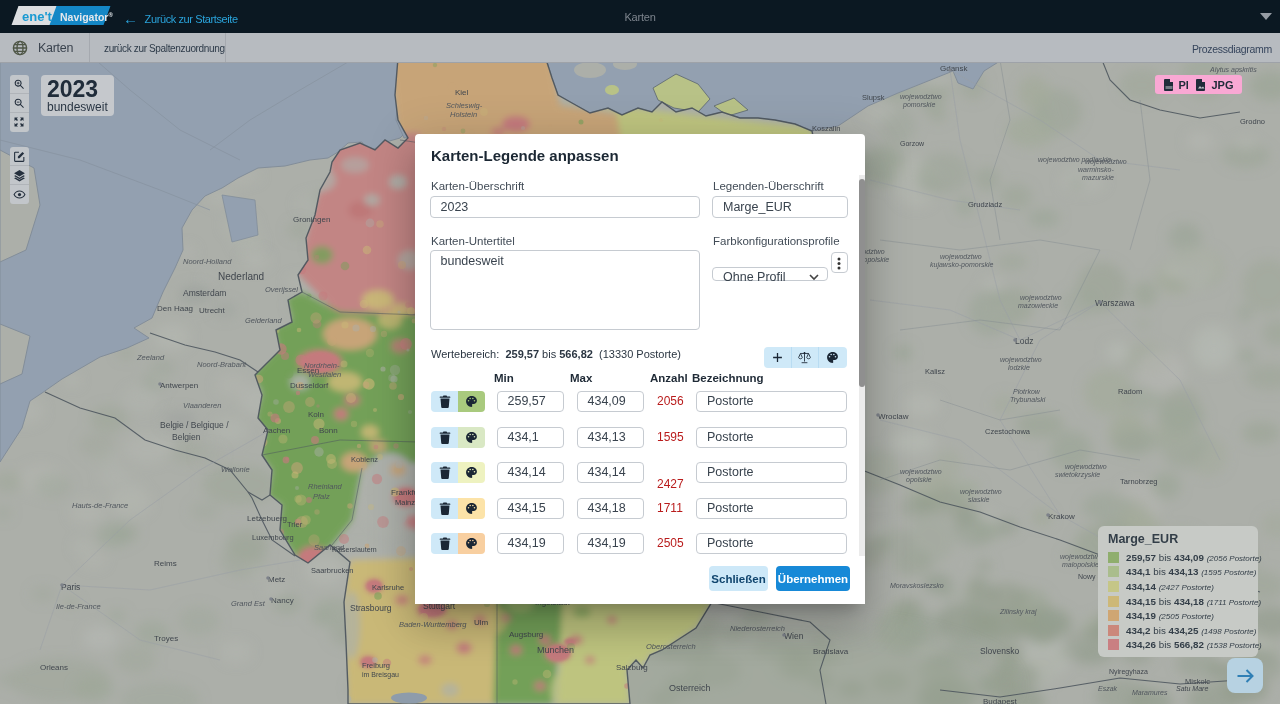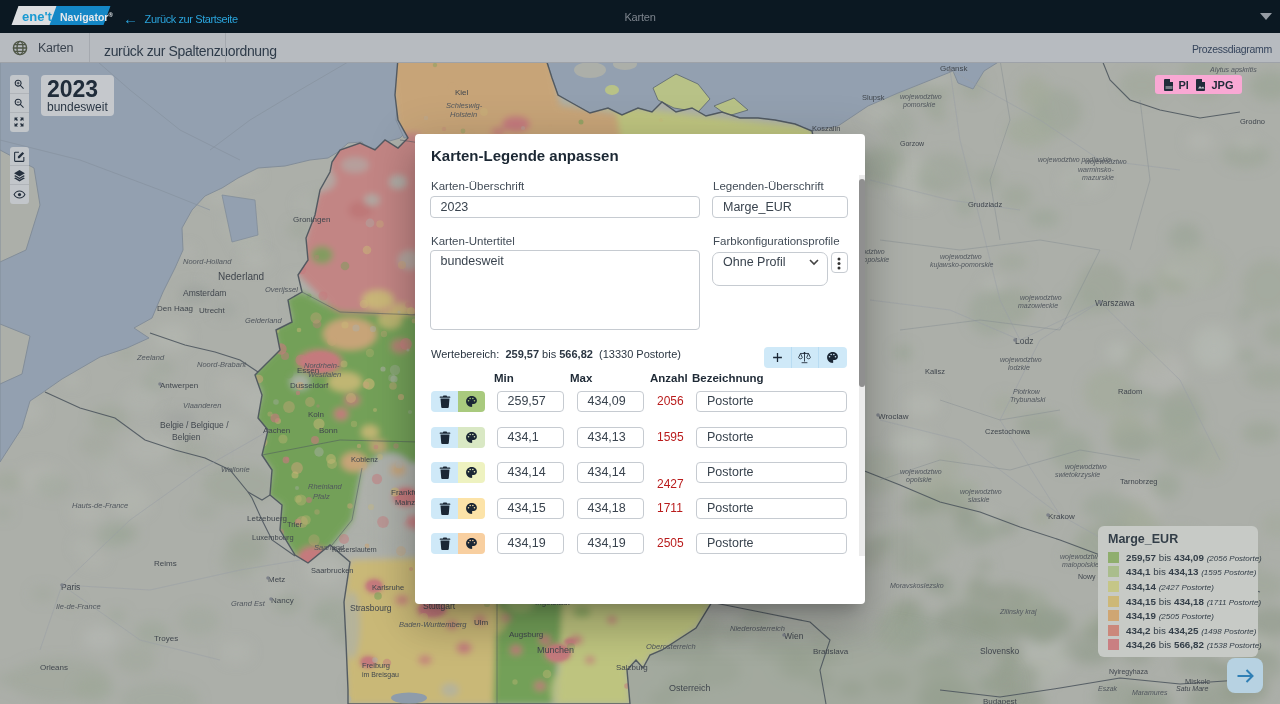--- a/index.html
+++ b/index.html
@@ -13,21 +13,21 @@
   .lg-t1 { position:absolute; left:7px; top:3px; font-size:13px; font-weight:bold; color:#1a9ad2; z-index:2;}
   .lg-t2 { position:absolute; left:45px; top:4.5px; font-size:10.5px; font-weight:bold; color:#e4e8ec; z-index:2;}
   #backlink { position:absolute; left:123px; top:10px; color:#2aa4dc; font-size:11px; letter-spacing:-0.4px; z-index:2; }
   #backlink .arr { font-size:15px; margin-right:7px; vertical-align:-1px; }
   #ctitle { position:absolute; left:0; right:0; top:11px; text-align:center; color:#7d848d; font-size:11px; letter-spacing:-0.2px; }
   #caret { position:absolute; right:8px; top:13px; width:0; height:0; border-left:6px solid transparent; border-right:6px solid transparent; border-top:7px solid #959ba3; }
   #bar2 { position:absolute; left:0; top:33px; width:1280px; height:30px; background:#b7bbc0; z-index:30; border-bottom:1px solid #9ea2a8;}
   .vsep { position:absolute; top:0; bottom:0; width:1px; background:#a5a9af; }
   #globe { position:absolute; left:12px; top:7px; width:16px; height:16px; }
   #b2karten { position:absolute; left:38px; top:8px; font-size:12.5px; letter-spacing:-0.3px; color:#3a434e; }
-  #b2zur { position:absolute; left:104px; top:10px; font-size:14px; letter-spacing:-0.35px; color:#2e3b49; }
+  #b2zur { position:absolute; left:104px; top:10px; font-size:10px; letter-spacing:-0.35px; color:#2e3b49; }
   #b2proz { position:absolute; right:8px; top:10px; font-size:10.5px; letter-spacing:-0.3px; color:#36455c; }
   
   #map { position:absolute; left:0; top:0; width:1280px; height:704px; }
   
   .tbgroup { position:absolute; left:10px; width:19px; background:#c2c6ca; border-radius:3px; z-index:10; }
   .tbtn { width:19px; height:19px; position:relative; border-bottom:1px solid #b0b4b9; }
   .tbtn:last-child { border-bottom:none; }
   .tbtn svg { position:absolute; left:3px; top:3px; }
   #titlebox { position:absolute; left:41px; top:75px; width:73px; height:41px; background:#c5c8cc; border-radius:4px; z-index:10; padding:2px 6px; }
   #titlebox .t1 { font-size:23px; font-weight:bold; color:#202c3a; line-height:24px; }
@@ -1017,21 +1017,21 @@
   <div id="modal">
     <div id="mtitle">Karten-Legende anpassen</div>
     <div id="mscroll">
       <div class="mlabel" style="left:16px; top:11px;">Karten-Überschrift</div>
       <div class="mlabel" style="left:298px; top:11px;">Legenden-Überschrift</div>
       <div class="minput" style="left:14.5px; top:27px; width:270px; height:22px; line-height:20px;">2023</div>
       <div class="minput" style="left:297px; top:27px; width:136px; height:22px; line-height:20px;">Marge_EUR</div>
       <div class="mlabel" style="left:16px; top:66px;">Karten-Untertitel</div>
       <div class="mlabel" style="left:298px; top:66px;">Farbkonfigurationsprofile</div>
       <div class="minput" style="left:14.5px; top:81px; width:270px; height:80px; line-height:20px;">bundesweit</div>
-      <div class="minput" style="left:297px; top:83px; width:116px; height:34px; line-height:19px;border-radius:7px;">Ohne Profil<svg style="position:absolute;right:8px;top:6px;" width="10" height="7" viewBox="0 0 10 7">
+      <div class="minput" style="left:297px; top:98px; width:116px; height:14px; line-height:19px;">Ohne Profil<svg style="position:absolute;right:8px;top:6px;" width="10" height="7" viewBox="0 0 10 7">
             <path d="M1 1l4 4 4-4" stroke="#444" stroke-width="1.6" fill="none"></path>
           </svg></div>
       <div class="minput" style="left:416px; top:83px; width:17px; height:21px;">
           <svg style="position:absolute;left:5px;top:4px;" width="4" height="13" viewBox="0 0 4 13">
             <circle cx="2" cy="2" r="1.5" fill="#333"></circle>
             <circle cx="2" cy="6.5" r="1.5" fill="#333"></circle>
             <circle cx="2" cy="11" r="1.5" fill="#333"></circle>
           </svg>
         </div>
       <div id="wline">Wertebereich:&nbsp; <b>259,57</b> bis <b>566,82</b> &nbsp;(13330 Postorte)</div>
@@ -1139,14 +1139,18 @@
             </div>
           </div>
           <div class="minput" style="left:81.5px; top:364px; width:67.5px; height:21px; line-height:19px;">434,19</div>
           <div class="minput" style="left:161.5px; top:364px; width:67.5px; height:21px; line-height:19px;">434,19</div>
           <div class="anz" style="left:242px; top:367px;">2505</div>
           <div class="minput" style="left:281px; top:364px; width:151px; height:21px; line-height:19px;">Postorte</div>
         </div>
     </div>
     <div id="sbar"></div>
       <div id="sthumb"></div>
+    <div id="mfoot">
+      <div class="btn" id="btnclose">Schließen</div>
+      <div class="btn" id="btnapply">Übernehmen</div>
+    </div>
   </div>
 </div>
 
 </body></html>

